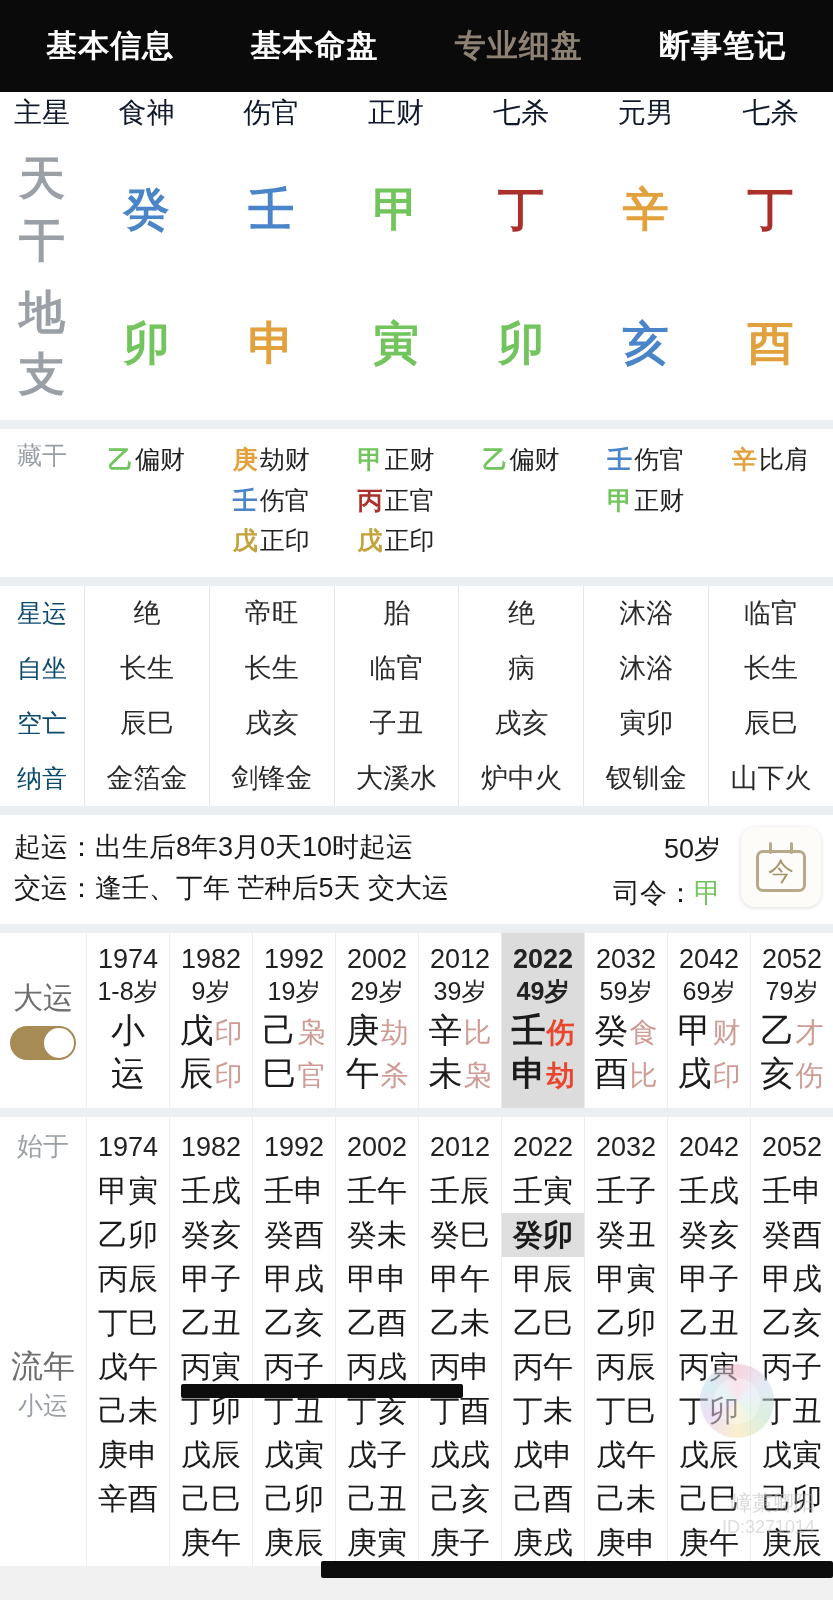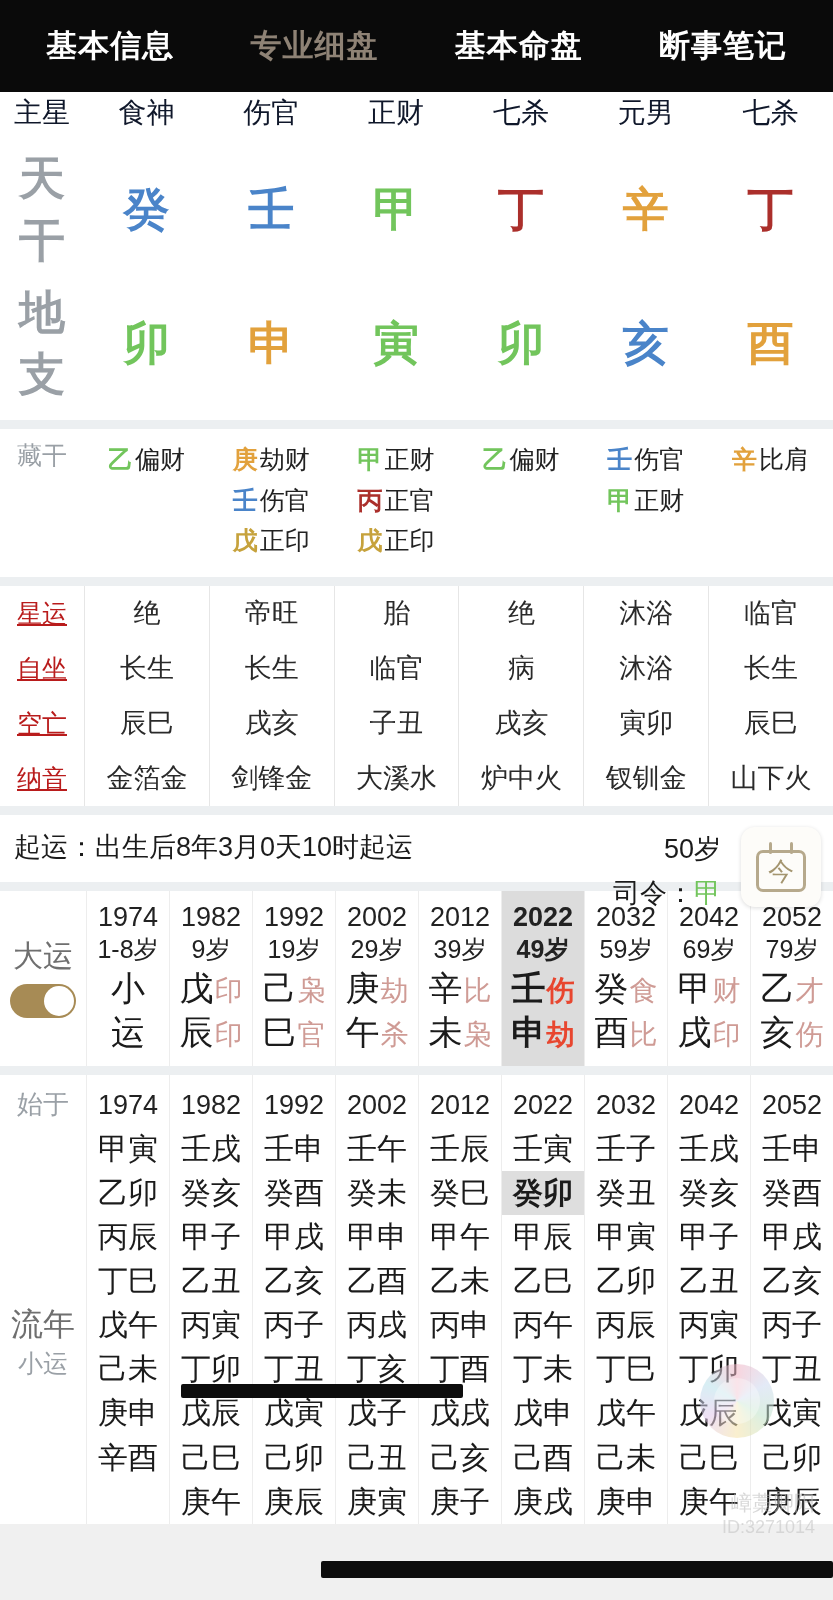--- a/index.html
+++ b/index.html
@@ -53,21 +53,21 @@
   .hs-line{ font-size:25px; color:#222; line-height:1.62; white-space:nowrap; }
   .hs-line .g{ font-weight:600; margin-right:2px; }
 
   
   .sblock{ display:flex; }
   .sblock .slabels{ width:84px; flex:0 0 84px; }
   .sblock .scols{ flex:1; display:flex; }
   .scol{ flex:1; border-left:1px solid #e6e6e6; }
   .srow{ height:55px; display:flex; align-items:center; justify-content:center;
          font-size:27px; color:#2a2a2a; white-space:nowrap;}
-  .slabels .srow{ color:#b91c1c; font-size:25px;text-decoration:underline; }
+  .slabels .srow{ color:#0c4a6e; font-size:25px; }
 
   
   .qinfo{ position:relative; padding:12px 14px 14px; }
   .qline{ display:flex; align-items:center; font-size:27px; color:#1b1b1b; line-height:1.55; }
   .qline .k{ color:#1b1b1b; }
   .qright{ position:absolute; right:112px; }
   .q1r{ top:14px; }
   .q2r{ top:58px; }
   .todaybtn{
     position:absolute; right:12px; top:12px;
@@ -130,22 +130,22 @@
   
   .redact{ position:absolute; background:#0d0d0d; border-radius:2px; }
   .r1{ left:321px; top:1561px; width:512px; height:17px; }
   .r2{ left:181px; top:1384px; width:282px; height:14px; }
 </style>
 </head>
 <body>
 
 <div class="tabbar">
   <div class="tab">基本信息</div>
+  <div class="tab">基本命盘</div>
   <div class="tab dim">专业细盘</div>
-  <div class="tab">基本命盘</div>
   <div class="tab">断事笔记</div>
 </div>
 
 <div class="card">
   <table class="ptable">
     <colgroup>
       <col class="lblcol">
         <col>
         <col>
         <col>
@@ -280,20 +280,24 @@
   </div>
 </div>
 
 <div class="gap"></div>
 
 <div class="card qinfo">
   <div class="qline">
     <span class="k">起运：</span>
     <span>出生后8年3月0天10时起运</span>
   </div>
+  <div class="qline">
+    <span class="k">交运：</span>
+    <span>逢壬、丁年 芒种后5天 交大运</span>
+  </div>
   <div class="qline qright q1r">
     <span>50岁</span>
   </div>
   <div class="qline qright q2r">
     <span>司令：</span>
     <span class="c-wood">甲</span>
   </div>
   <div class="todaybtn">
     <div class="calicon">
       <div class="p1"></div>

